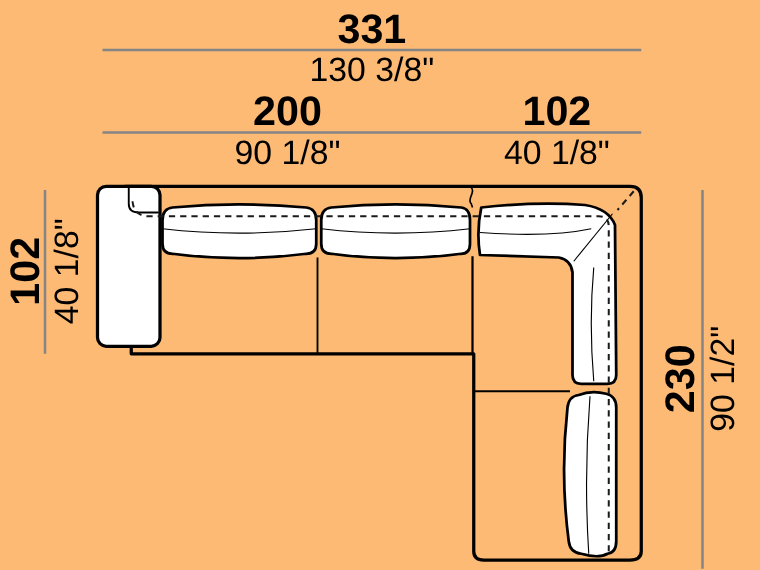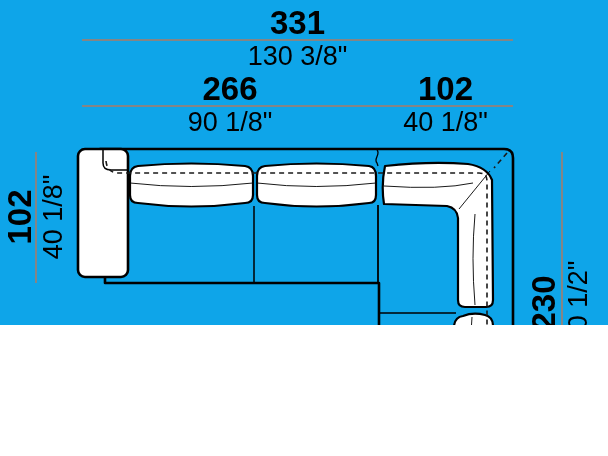--- a/index.html
+++ b/index.html
@@ -1,17 +1,17 @@
 <!DOCTYPE html>
 <html><head>
 <meta charset="utf-8">
 <style>
   html,body{margin:0;padding:0;background:#fff;}
   #stage{
-    position:relative;width:608px;height:325px;background:#0ea5e9;overflow:hidden;
+    position:relative;width:608px;height:456px;background:#fdba74;overflow:hidden;
     font-family:"Liberation Sans",sans-serif;color:#000;
   }
   .dim-cm{
     position:absolute;font-size:33px;font-weight:bold;line-height:32px;height:32px;
     text-align:center;letter-spacing:0px;white-space:nowrap;
   }
   .dim-in{
     position:absolute;font-size:27px;font-weight:normal;line-height:26px;height:26px;
     text-align:center;white-space:nowrap;
   }
@@ -30,21 +30,21 @@
 </style>
 </head>
 <body>
 
 <div id="stage">
 
   <div class="dim-cm" style="left:82px;top:7px;width:431px;">331</div>
   <div class="dim-rule-h" style="left:82px;top:39px;width:431px;"></div>
   <div class="dim-in" style="left:82px;top:43px;width:431px;">130 3/8"</div>
 
-  <div class="dim-cm" style="left:82px;top:73px;width:296px;">266</div>
+  <div class="dim-cm" style="left:82px;top:73px;width:296px;">200</div>
   <div class="dim-cm" style="left:378px;top:73px;width:135px;">102</div>
   <div class="dim-rule-h" style="left:82px;top:105px;width:431px;"></div>
   <div class="dim-in" style="left:82px;top:109px;width:296px;">90 1/8"</div>
   <div class="dim-in" style="left:378px;top:109px;width:135px;">40 1/8"</div>
 
   <div class="dim-cm rot" style="left:20px;top:217px;">102</div>
   <div class="dim-rule-v" style="left:35px;top:152px;height:131px;"></div>
   <div class="dim-in rot" style="left:53px;top:217px;">40 1/8"</div>
 
   <div class="dim-cm rot" style="left:544px;top:303px;">230</div>

